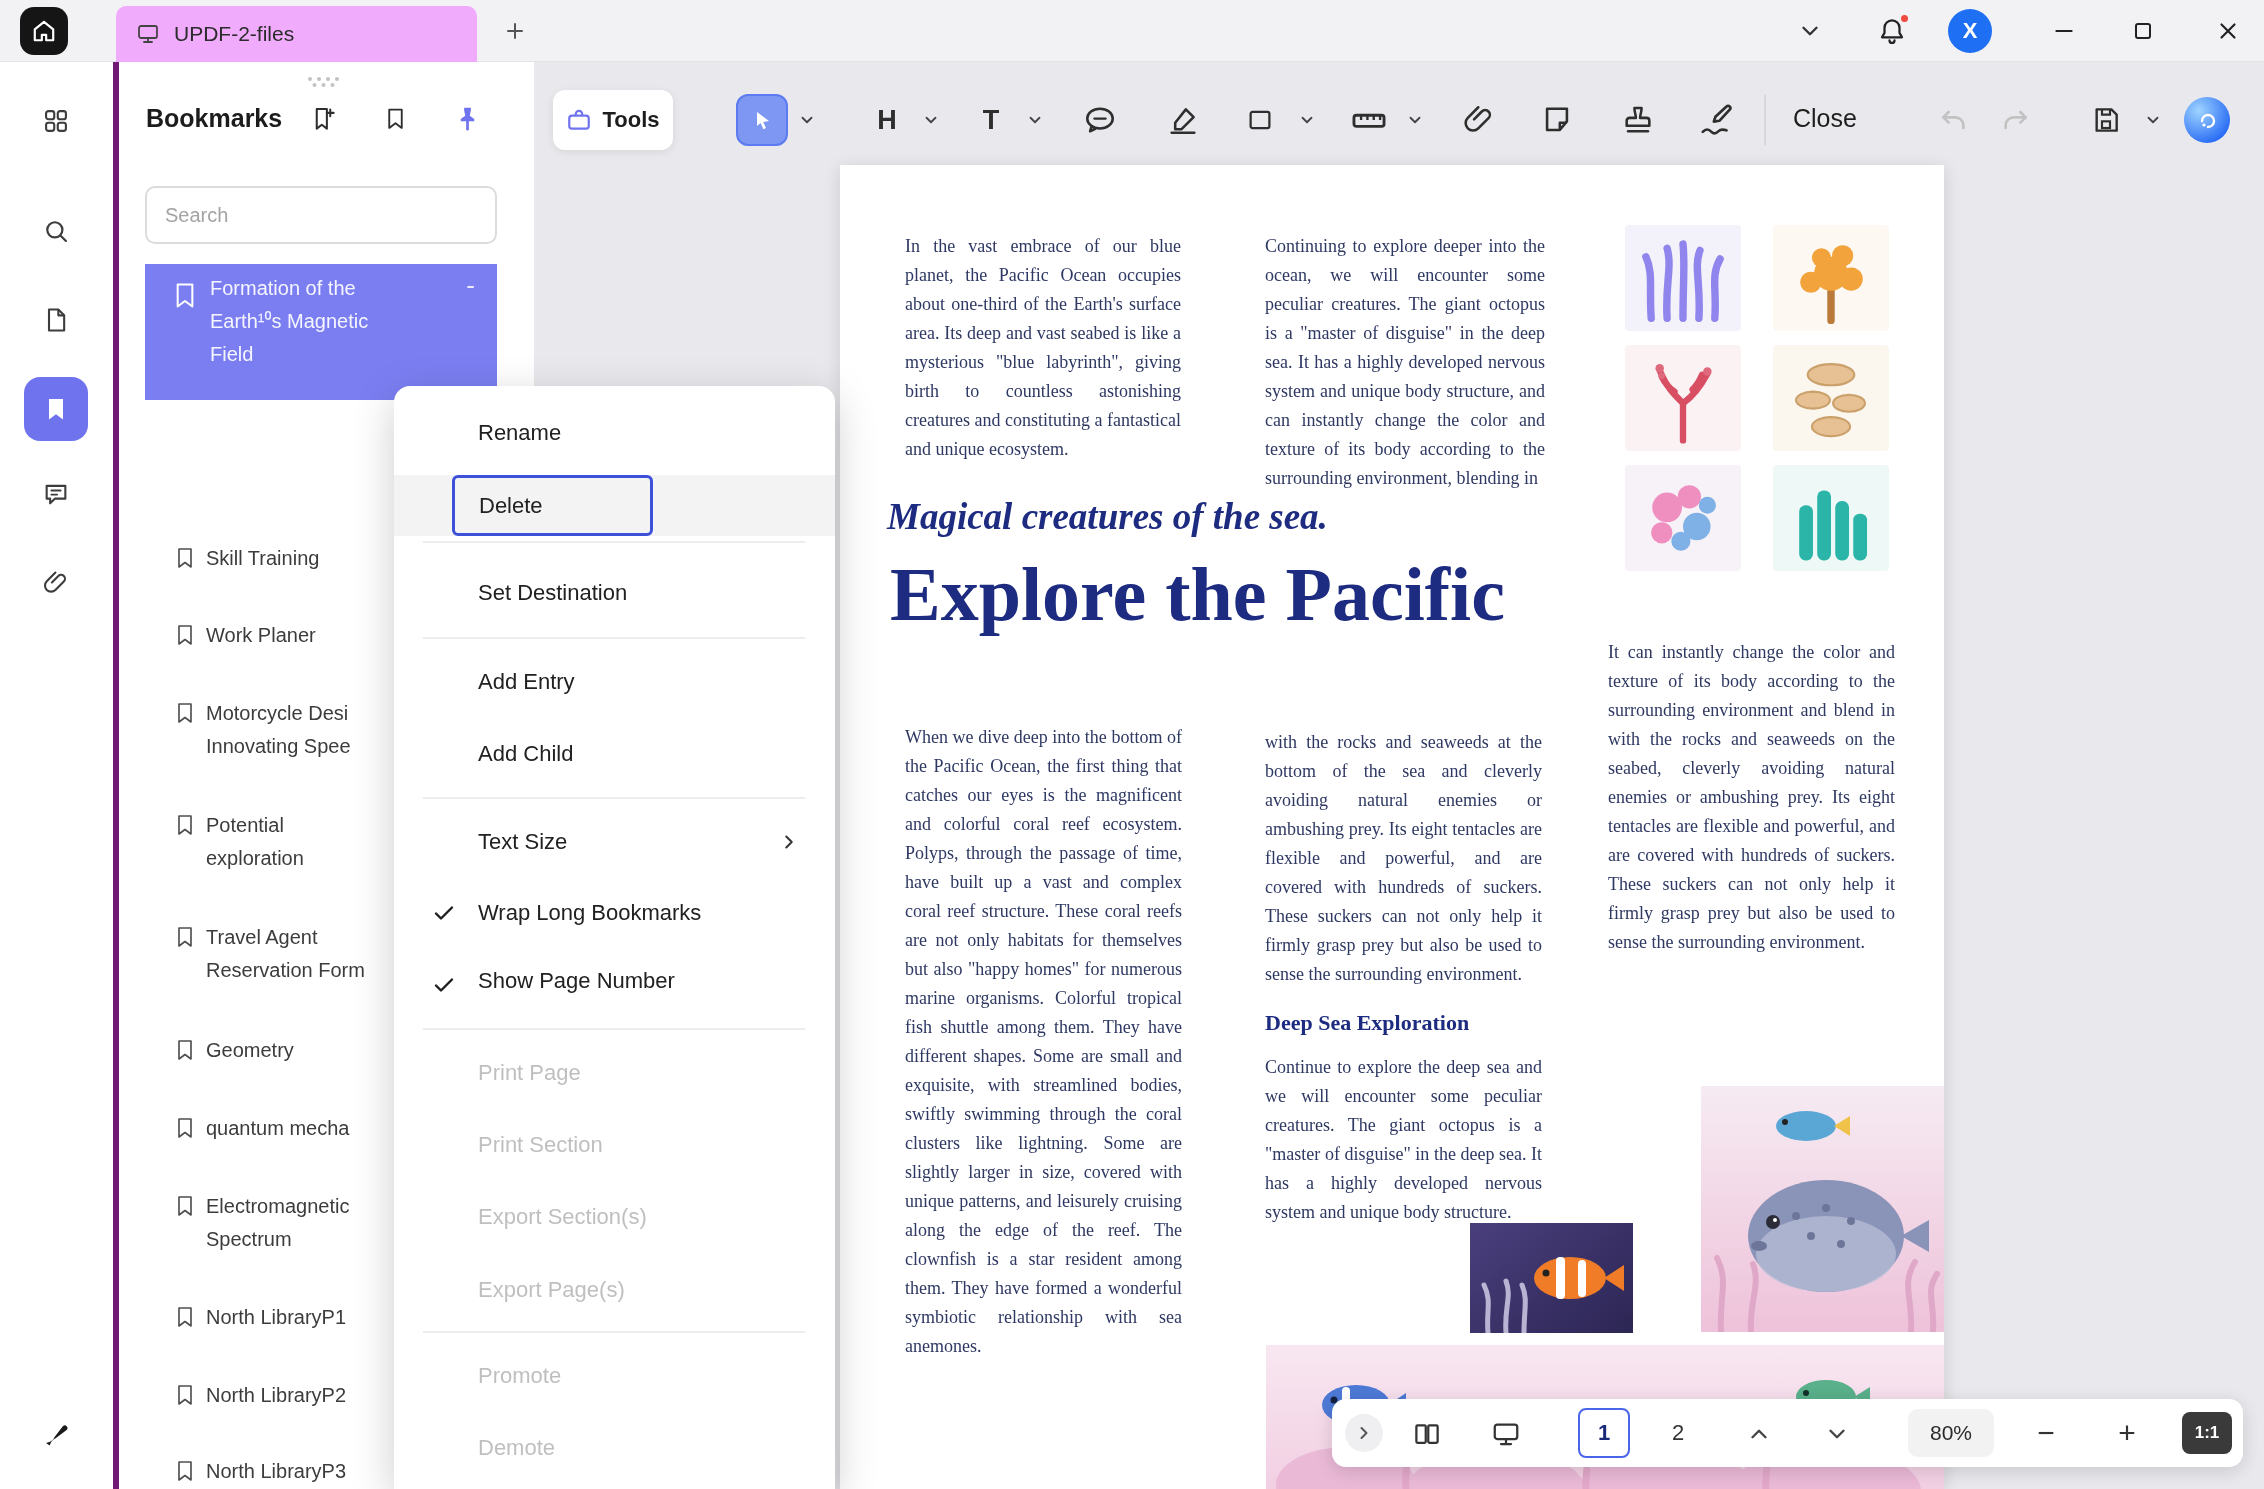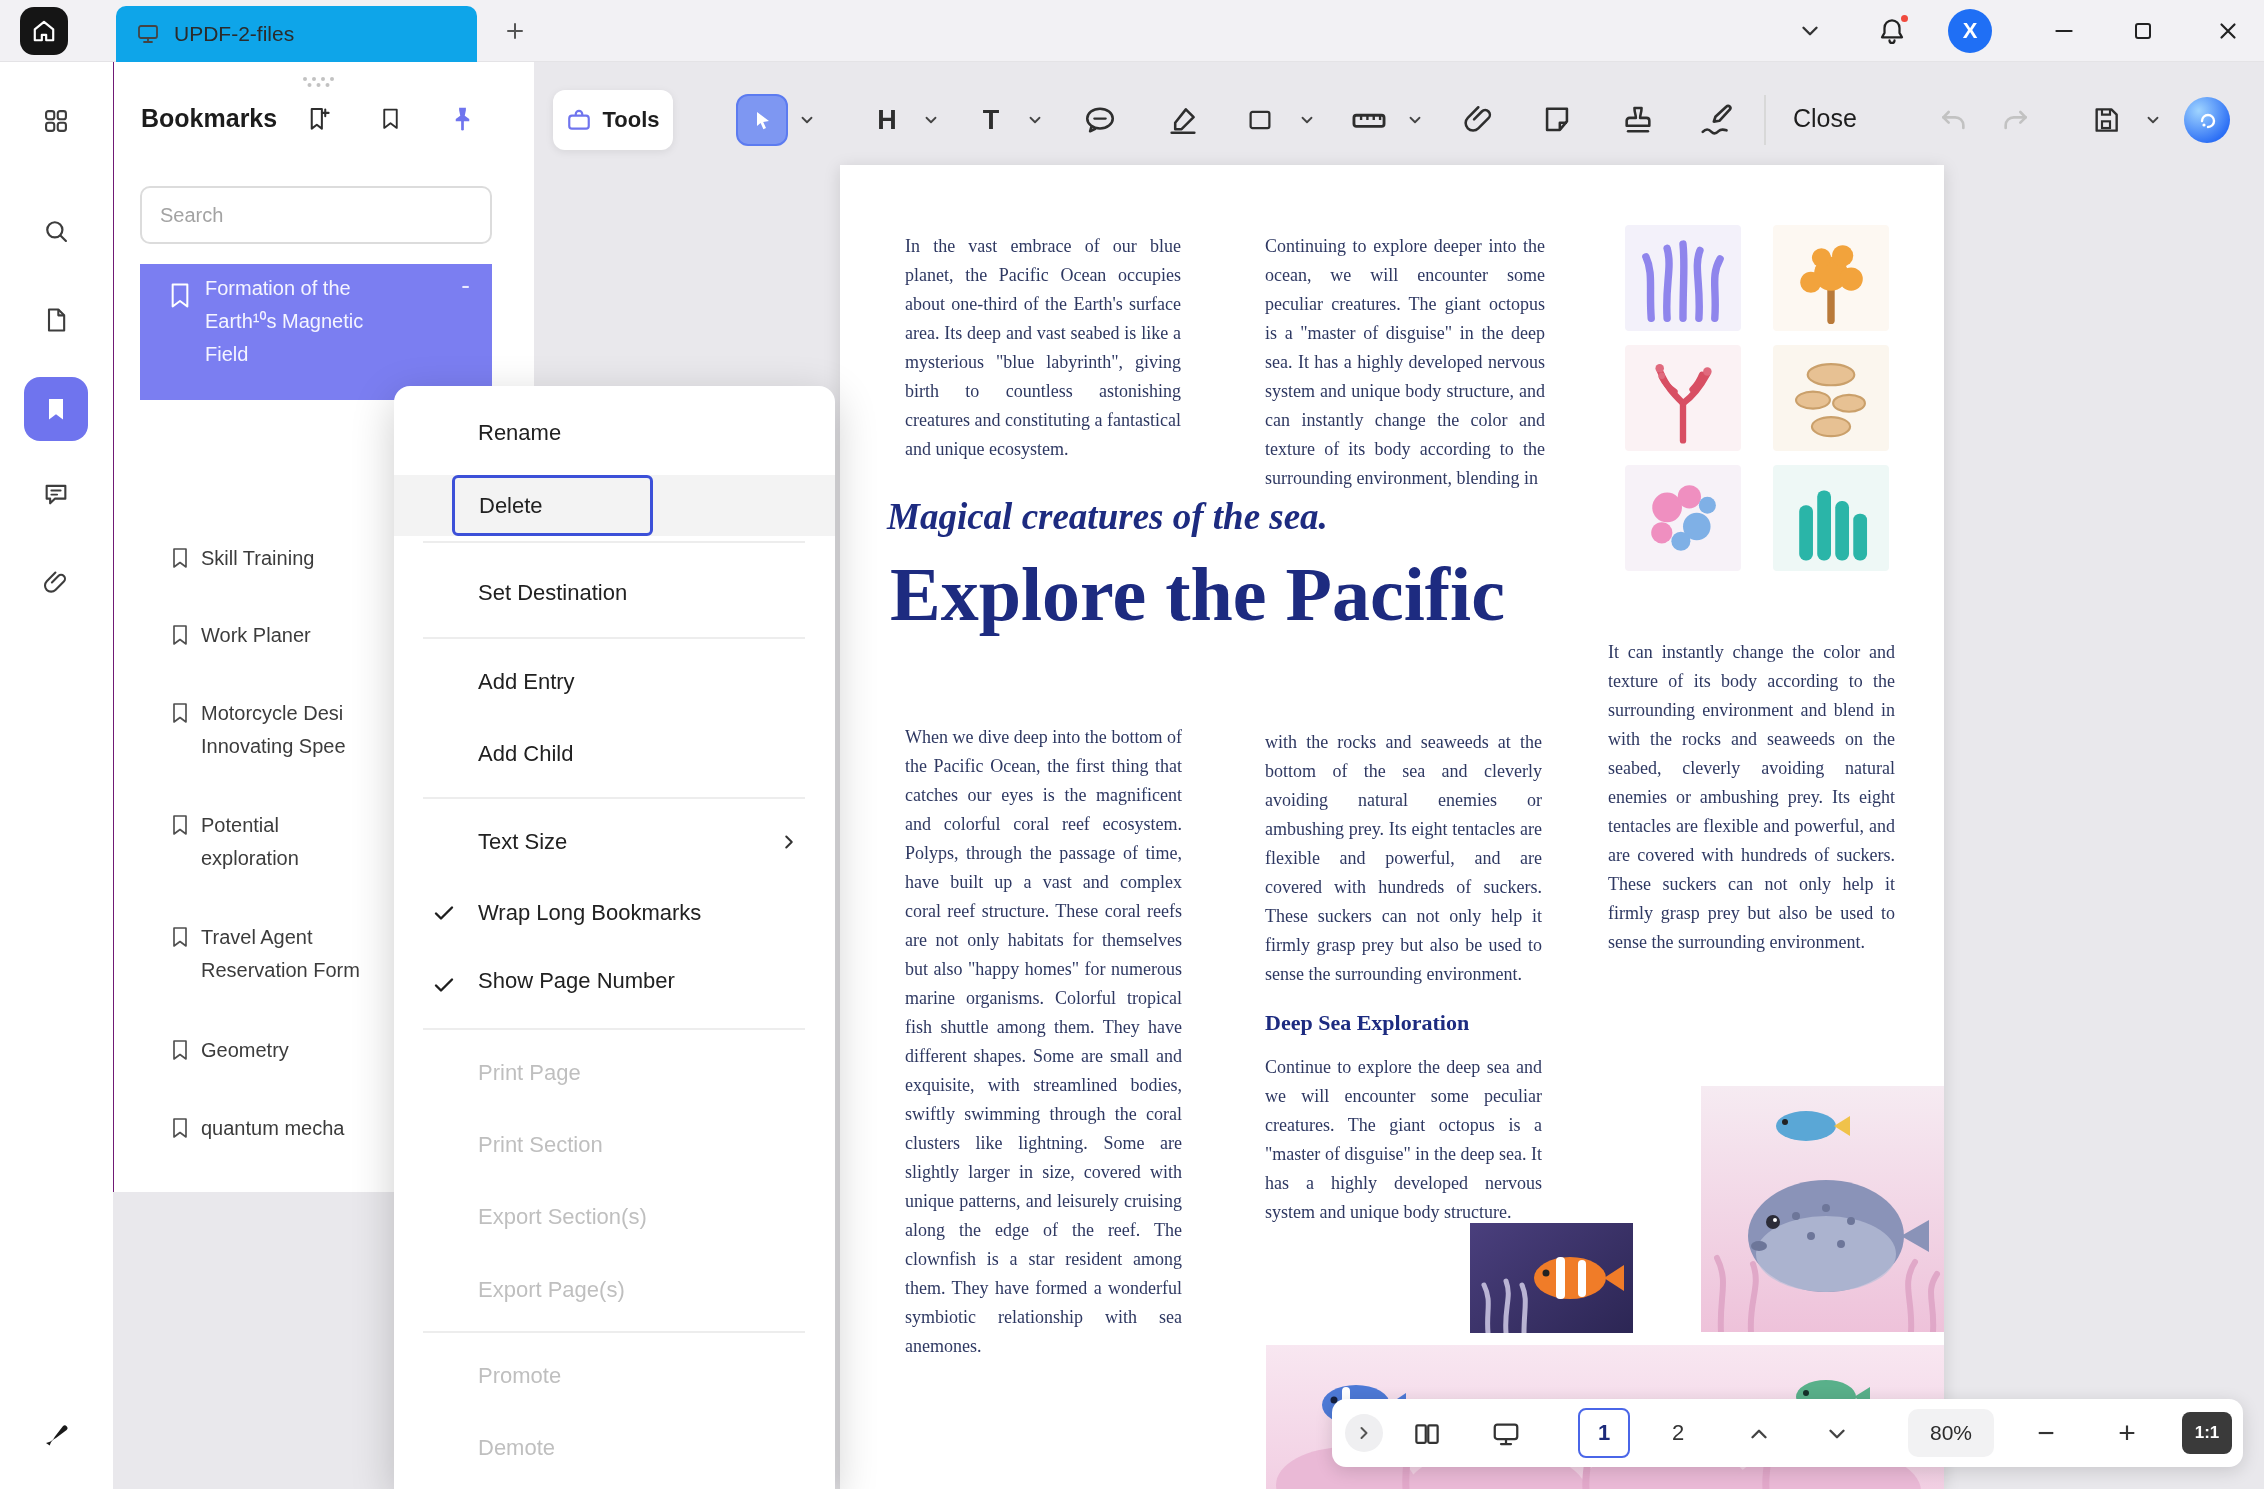--- a/index.html
+++ b/index.html
@@ -4,32 +4,32 @@
 <style>
   *{margin:0;padding:0;box-sizing:border-box}
   html,body{width:2264px;height:1489px}
   body{font-family:"Liberation Sans",sans-serif;background:#e9e8ec;overflow:hidden}
   #app{position:relative;width:2264px;height:1489px;overflow:hidden}
   svg{display:block}
 
   
   .titlebar{position:absolute;left:0;top:0;width:2264px;height:62px;background:#f2f1f4;border-bottom:1px solid #e4e3e6;z-index:40}
   .home-btn{position:absolute;left:20px;top:7px;width:48px;height:48px;background:#151515;border-radius:14px;display:flex;align-items:center;justify-content:center}
-  .tab{position:absolute;left:116px;top:6px;width:361px;height:56px;background:#0ea5e9;border-radius:10px 10px 0 0;display:flex;align-items:center;gap:14px;padding-left:20px;font-size:21px;color:#2b2b2b}
+  .tab{position:absolute;left:116px;top:6px;width:361px;height:56px;background:#f0abfc;border-radius:10px 10px 0 0;display:flex;align-items:center;gap:14px;padding-left:20px;font-size:21px;color:#2b2b2b}
   .tbar-ic{position:absolute;display:flex;align-items:center;justify-content:center;color:#333}
   .avatar{position:absolute;left:1948px;top:9px;width:44px;height:44px;border-radius:50%;background:#1f6ff5;color:#fff;font-weight:bold;font-size:22px;display:flex;align-items:center;justify-content:center}
   .bell-dot{position:absolute;right:2px;top:2px;width:11px;height:11px;border-radius:50%;background:#f04a3e;border:2px solid #f2f1f4}
 
   
   .rail{position:absolute;left:0;top:62px;width:113px;height:1427px;background:#fff;z-index:20}
   .rail-btn{position:absolute;left:34px;width:44px;height:44px;display:flex;align-items:center;justify-content:center;color:#3d3d3d}
   .rail-active{position:absolute;left:24px;width:64px;height:64px;background:#6f74ee;border-radius:16px;display:flex;align-items:center;justify-content:center}
 
   
-  .panel{position:absolute;left:113px;top:62px;width:421px;height:1130px;background:#fff;border-left:1px solid #701a75;z-index:20;overflow:hidden}
+  .panel{position:absolute;left:113px;top:62px;width:421px;height:1427px;background:#fff;border-left:6px solid #701a75;z-index:20;overflow:hidden}
   .panel-title{position:absolute;left:27px;top:42px;font-size:25px;font-weight:bold;color:#1c1c1c}
   .panel-ic{position:absolute;width:30px;height:30px;display:flex;align-items:center;justify-content:center}
   .searchbox{position:absolute;left:26px;top:124px;width:352px;height:58px;border:2px solid #dcdcdc;border-radius:10px;background:#fff;font-size:20px;padding-left:18px;color:#333;font-family:"Liberation Sans",sans-serif}
   .searchbox::placeholder{color:#a3a3a3}
   .bm-selected{position:absolute;left:26px;top:202px;width:352px;height:136px;background:#7b7ef1;border-radius:0}
   .bm-selected .txt{position:absolute;left:65px;top:8px;width:250px;color:#f5f5ff;font-size:20px;line-height:33px}
   .bm-row{position:absolute;left:26px;width:352px;display:flex;gap:12px;padding-left:31px;overflow:hidden}
   .bm-row .txt{font-size:20px;line-height:33px;color:#3c3c3c;white-space:nowrap}
   .bm-row svg{flex:0 0 auto;margin-top:4px}
 

